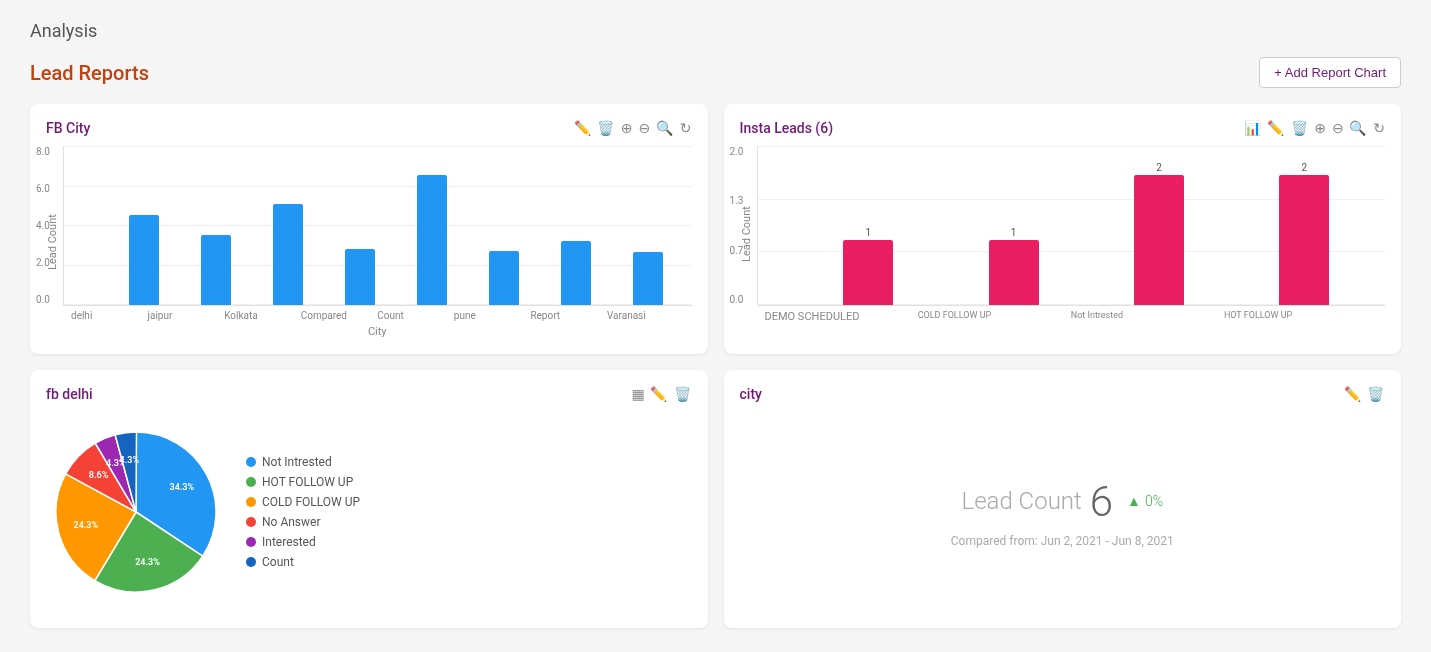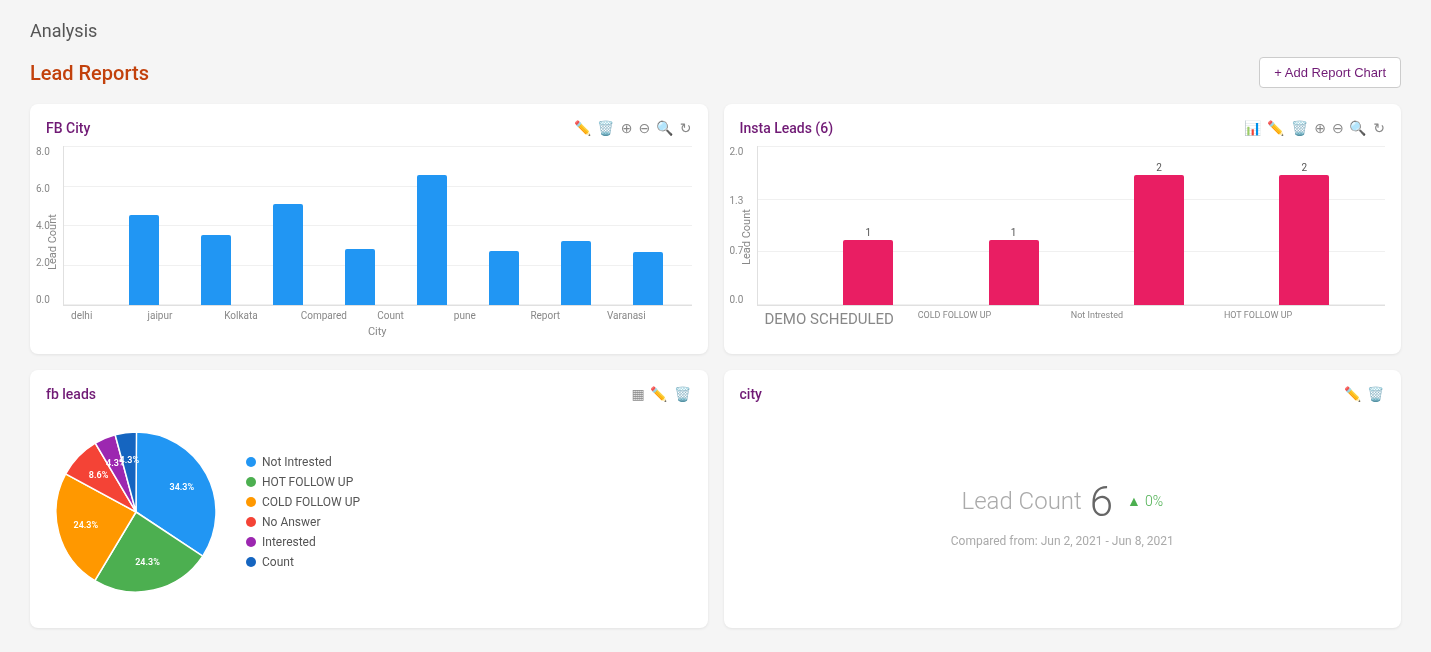--- a/index.html
+++ b/index.html
@@ -391,33 +391,33 @@
                     <div style="font-size: 10px; color: rgb(85, 85, 85); margin-bottom: 2px;">2</div>
                     <div class="bar" style="height: 130px; background: rgb(233, 30, 99); width: 50px;"></div>
                   </div>
                   <div class="bar-item">
                     <div style="font-size: 10px; color: rgb(85, 85, 85); margin-bottom: 2px;">2</div>
                     <div class="bar" style="height: 130px; background: rgb(233, 30, 99); width: 50px;"></div>
                   </div>
                 </div>
             </div>
             <div class="x-labels" id="insta-xlabels">
-                <div class="x-label" style="font-size: 15px;">DEMO SCHEDULED</div>
+                <div class="x-label" style="font-size: 11px;">DEMO SCHEDULED</div>
                 <div class="x-label" style="font-size: 9px;">COLD FOLLOW UP</div>
                 <div class="x-label" style="font-size: 9px;">Not Intrested</div>
                 <div class="x-label" style="font-size: 9px;">HOT FOLLOW UP</div>
               </div>
           </div>
         </div>
       </div>
     </div>
 
     <div class="chart-card">
       <div class="chart-header">
-        <div class="chart-title">fb leads</div>
+        <div class="chart-title">fb delhi</div>
         <div class="chart-icons">
           <span class="chart-icon">▦</span>
           <span class="chart-icon">✏️</span>
           <span class="chart-icon">🗑️</span>
         </div>
       </div>
       <div class="pie-chart-wrapper">
         <div class="pie-container">
           <svg width="180" height="180" viewBox="0 0 180 180" id="pie-svg">
               <path d="M 90 90 L 90 10 A 80 80 0 0 1 156.7262746890537 134.1316696502744 Z" fill="#2196F3" stroke="#fff" stroke-width="1.5"></path>

